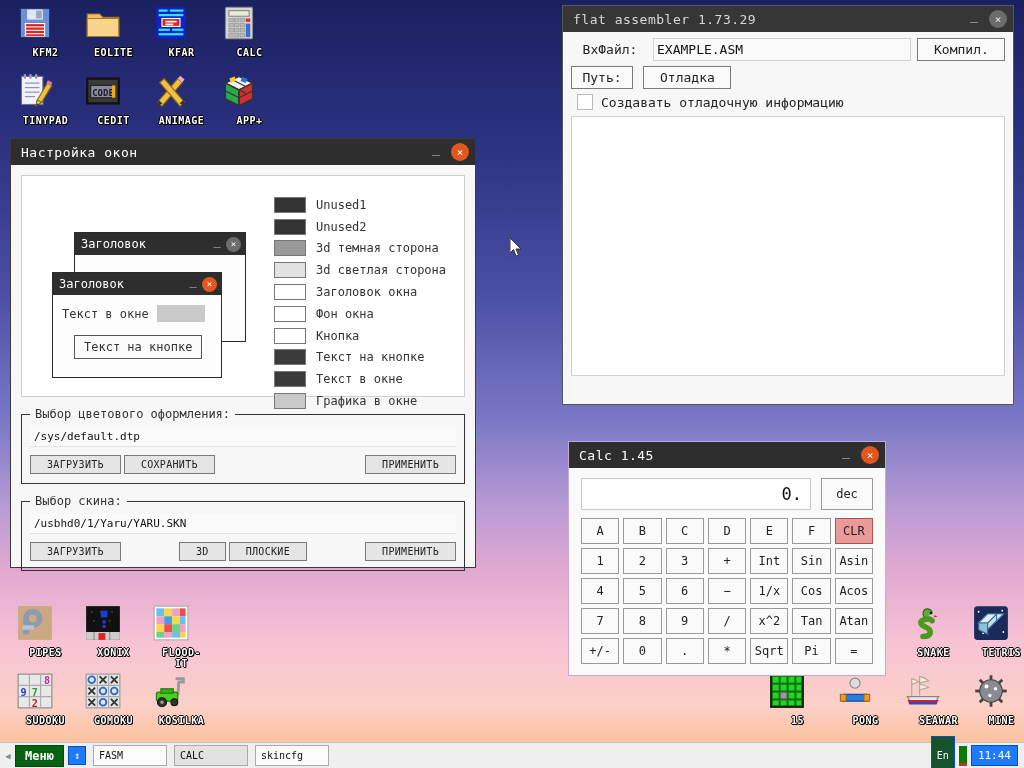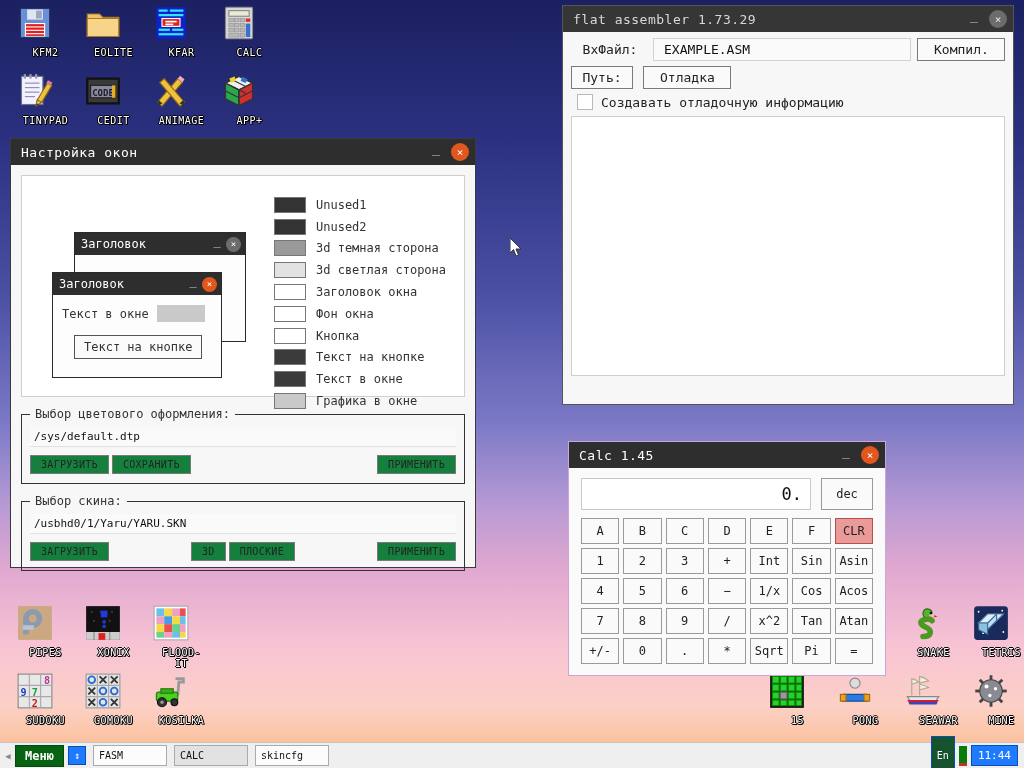--- a/index.html
+++ b/index.html
@@ -12,21 +12,21 @@
     position:relative;
   }
 
   
   .dicon { position:absolute; width:70px; text-align:center; cursor:default; }
   .dicon .glyph { width:36px; height:36px; margin:0 auto; position:relative; image-rendering:pixelated; }
   .dicon .lbl {
     margin-top:6px; font-size:10px; letter-spacing:0.5px;
     font-family:"DejaVu Sans Mono","Liberation Mono",monospace;
     color:#fff; text-shadow:1px 1px 0 #000,-1px 0 0 #000,0 -1px 0 #000,1px 0 0 #000,0 1px 0 #000;
-    font-weight:normal;
+    font-weight:bold;
     margin-left:21px;
   }
 
   
   .win { position:absolute; background:#f7f7f7; border:1px solid #3a3a3a; }
   .win.inactive { border-color:#555; }
   .titlebar {
     height:26px; background:#2e2e2e; color:#fff; display:flex; align-items:center;
     padding:0 6px 0 10px; font-size:13px; user-select:none;
   }
@@ -59,29 +59,29 @@
   .crow { display:flex; align-items:center; height:21.8px; }
   .cswatch { width:32px; height:16px; border:1px solid #777; }
   .clabel { margin-left:10px; font-size:12px; color:#333; white-space:nowrap; }
 
   fieldset.grp {
     border:1px solid #333; margin-top:10px; padding:6px 8px 9px;
   }
   fieldset.grp legend { font-size:12px; color:#333; padding:0 5px; }
   .pathfield { background:#fafafa; border:none; border-bottom:1px solid #e2e2e2; padding:3px 4px; font-size:11px; color:#111; }
   .btnrow { display:flex; align-items:center; margin-top:8px; gap:3px; }
-  .sbtn { border:1px solid #7a7a7a; background:#15803d; font-size:10px; padding:3px 10px; color:#222; letter-spacing:0.3px; }
+  .sbtn { border:1px solid #7a7a7a; background:#e5e5e5; font-size:10px; padding:3px 16px; color:#222; letter-spacing:0.3px; }
   .spacer { flex:1; }
 
   
   #fasm { left:562px; top:5px; width:452px; height:400px; }
   #fasm .body { padding:6px 8px; height:calc(100% - 26px); background:#f7f7f7; }
   .frow { display:flex; align-items:center; margin-bottom:5px; }
   .flabel { font-size:13px; color:#222; width:82px; text-align:center; padding-right:4px; white-space:nowrap; }
-  .finput { flex:1; background:#fafafa; border:1px solid #d2d2d2; padding:3px 10px; font-size:13px; color:#111; }
+  .finput { flex:1; background:#fafafa; border:1px solid #d2d2d2; padding:3px 3px; font-size:13px; color:#111; }
   .fbtn { width:88px; margin-left:6px; border:1px solid #7a7a7a; background:#fafafa; font-size:13px; padding:3px 16px; text-align:center; color:#222; }
   .pathbtn { width:62px; border:1px solid #7a7a7a; background:#fafafa; font-size:13px; padding:3px 0; text-align:center; color:#222; margin-right:4px; }
   .chkrow { display:flex; align-items:center; margin:3px 0 6px 6px; }
   .chk { width:16px; height:16px; border:1px solid #b9b9b9; background:#fff; margin-right:8px; }
   .chklbl { font-size:13px; color:#222; }
   .outarea { border:1px solid #cfcfcf; background:#fff; height:calc(100% - 100px); }
 
   
   #calc { left:568px; top:441px; width:318px; height:235px; border:1px solid #c9a8d6; }
   #calc .body { background:#fafafa; padding:10px 12px; height:calc(100% - 26px); }

